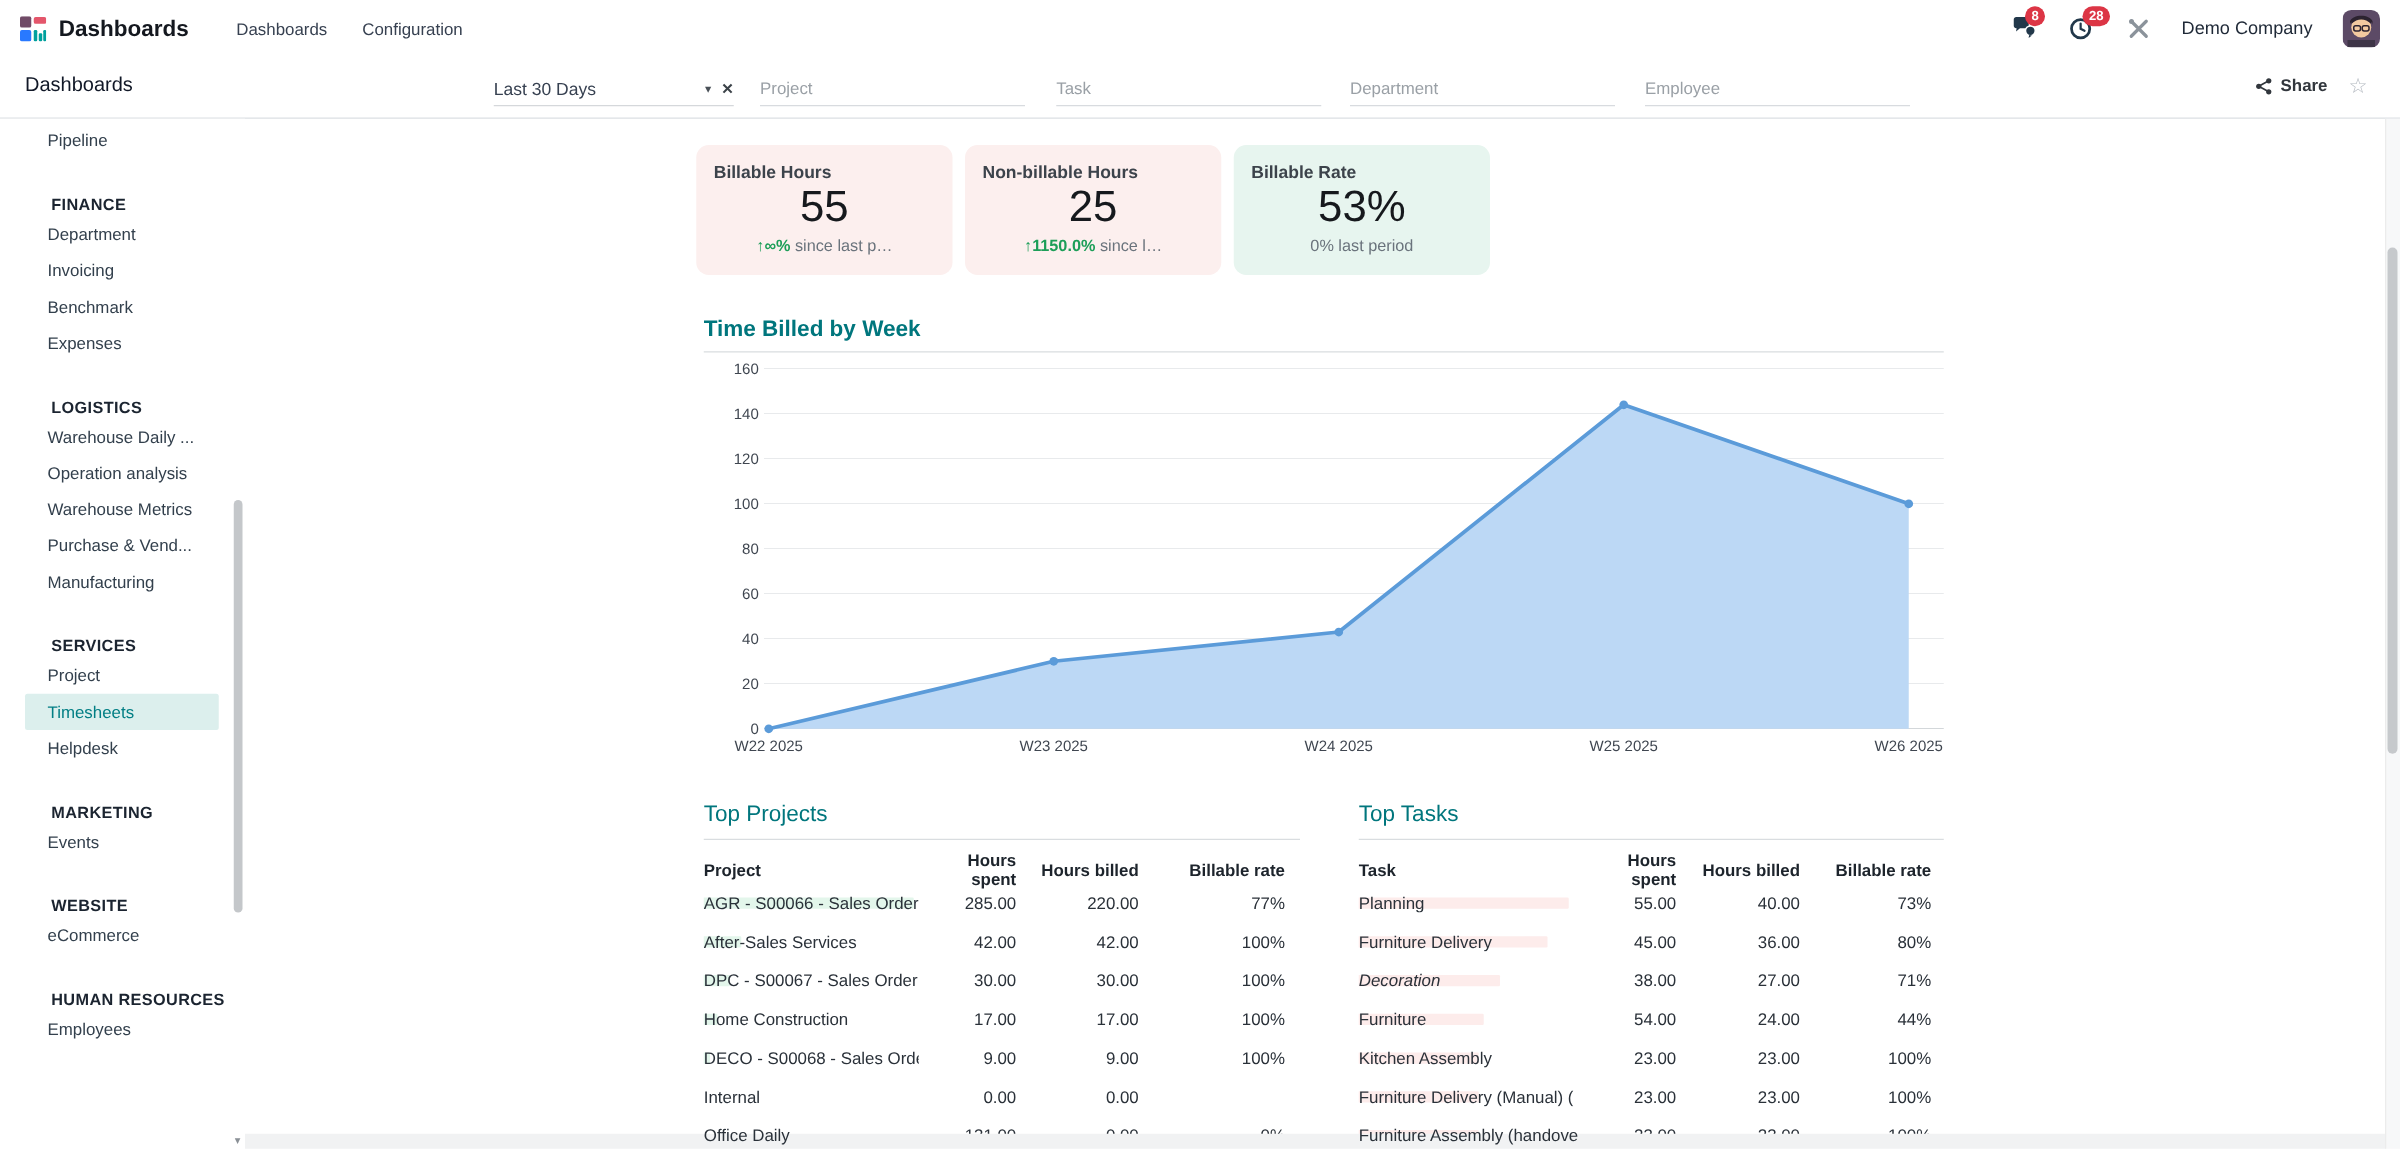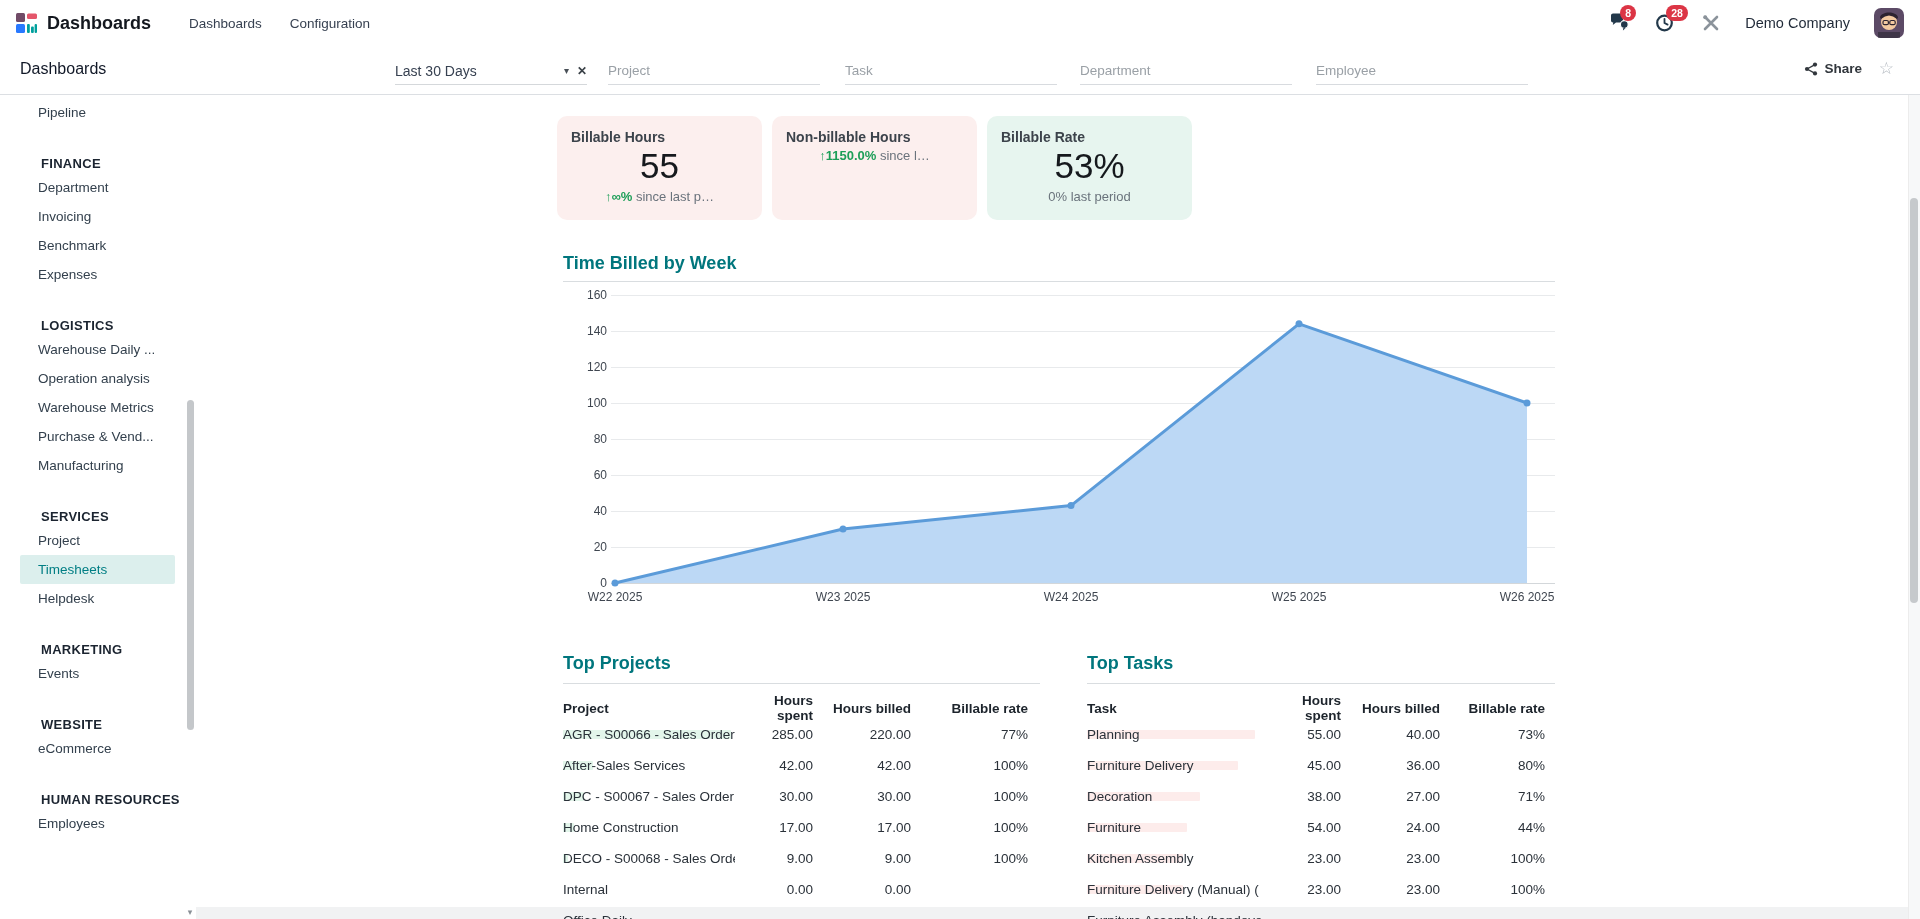--- a/index.html
+++ b/index.html
@@ -64,21 +64,21 @@
   .kpi-foot .up { color:#1d9e58; font-weight:700; }
 
   .section-title { position:absolute; font-size:18px; font-weight:700; color:#00767d; }
   .divider { position:absolute; height:1px; background:#d9dde0; }
 
   #chart-svg { position:absolute; left:563px; top:286px; }
 
   .tblock { position:absolute; top:641px; }
   #tb0 { left:563px; width:477px; }
   #tb1 { left:1087px; width:468px; }
-  .ttl { font-size:18px; font-weight:700; color:#00767d;margin-top:12px; }
+  .ttl { font-size:18px; font-weight:400; color:#00767d; }
   .tdiv { height:1px; background:#d9dde0; margin-top:9px; }
   .thead { display:flex; margin-top:13px; height:22px; align-items:center;
     font-weight:700; font-size:13.5px; color:#1d242c; }
   .trow { display:flex; height:31px; align-items:center; font-size:13.5px; color:#2a3139; }
   .cell-name { position:relative; overflow:hidden; white-space:nowrap; }
   .cell-name .bar { position:absolute; left:-2px; top:3px; bottom:3px; z-index:0; border-radius:1px; }
   .cell-name .nm { position:relative; z-index:1; }
   .cell-num { text-align:right; }
 
   
@@ -197,20 +197,21 @@
 </div>
 
 <div class="kpi-row" id="kpi-row">
     <div class="kpi pink">
       <div class="kpi-label">Billable Hours</div>
       <div class="kpi-value">55</div>
       <div class="kpi-foot"><span class="up">↑</span><span class="up">∞% </span><span>since last p…</span></div>
     </div>
     <div class="kpi pink">
       <div class="kpi-label">Non-billable Hours</div>
+      <div class="kpi-value">25</div>
       <div class="kpi-foot"><span class="up">↑</span><span class="up">1150.0% </span><span>since l…</span></div>
     </div>
     <div class="kpi green">
       <div class="kpi-label">Billable Rate</div>
       <div class="kpi-value">53%</div>
       <div class="kpi-foot">0% last period</div>
     </div>
   </div>
 
 <div class="section-title" id="chart-title" style="left:563px; top:253px;">Time Billed by Week</div>
@@ -315,21 +316,21 @@
       <div class="cell-num" style="width: 99px;">40.00</div>
       <div class="cell-num" style="width: 105px;">73%</div>
     </div>
     <div class="trow">
       <div class="cell-name" style="width: 176px;"><div class="bar" style="background: rgb(253, 236, 235); width: 153px;"></div><span class="nm">Furniture Delivery</span></div>
       <div class="cell-num" style="width: 78px;">45.00</div>
       <div class="cell-num" style="width: 99px;">36.00</div>
       <div class="cell-num" style="width: 105px;">80%</div>
     </div>
     <div class="trow">
-      <div class="cell-name" style="width: 176px;"><div class="bar" style="background: rgb(253, 236, 235); width: 114.75px;"></div><span class="nm">Decoration</span></div>
+      <div class="cell-name" style="width: 176px; font-style: italic;"><div class="bar" style="background: rgb(253, 236, 235); width: 114.75px;"></div><span class="nm">Decoration</span></div>
       <div class="cell-num" style="width: 78px;">38.00</div>
       <div class="cell-num" style="width: 99px;">27.00</div>
       <div class="cell-num" style="width: 105px;">71%</div>
     </div>
     <div class="trow">
       <div class="cell-name" style="width: 176px;"><div class="bar" style="background: rgb(253, 236, 235); width: 102px;"></div><span class="nm">Furniture</span></div>
       <div class="cell-num" style="width: 78px;">54.00</div>
       <div class="cell-num" style="width: 99px;">24.00</div>
       <div class="cell-num" style="width: 105px;">44%</div>
     </div>

